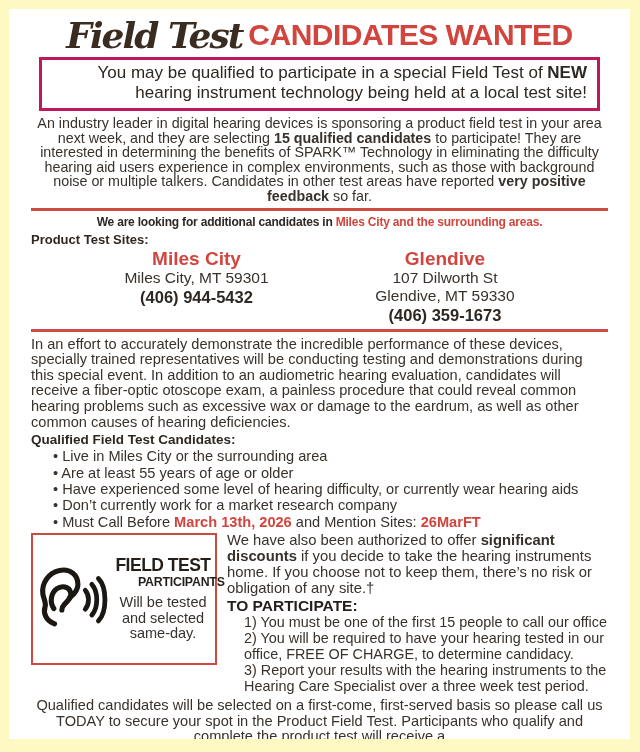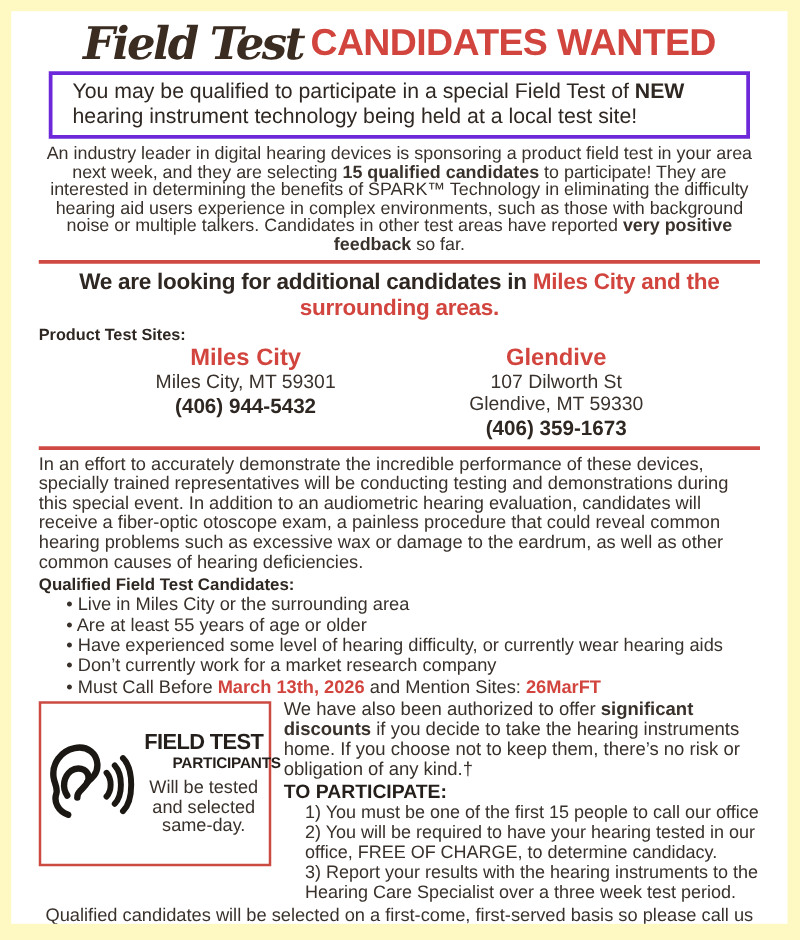--- a/index.html
+++ b/index.html
@@ -7,27 +7,27 @@
   .frame{box-sizing:border-box;width:640px;height:752px;background:#fef9c3;padding:9px 10px 13px 9px;}
   .inner{box-sizing:border-box;background:#ffffff;width:100%;height:100%;padding:4px 22px 0 22px;overflow:hidden;color:#39312b;}
   .b{font-weight:700;}
 
   
   .header{display:flex;align-items:center;justify-content:center;gap:6px;margin-top:2px;}
   .script-title{font-family:"DejaVu Serif","Liberation Serif",serif;font-style:italic;font-weight:700;font-size:36px;color:#3b2c21;letter-spacing:-2px;white-space:nowrap;line-height:40px;}
   .main-title{font-size:30px;font-weight:700;color:#d2453e;letter-spacing:-0.5px;white-space:nowrap;line-height:40px;}
 
   
-  .qualify-box{border:3px solid #6d28d9;margin:2px 8px 0 8px;padding:3px 10px 5px 16px;text-align:left;font-size:17px;line-height:20px;color:#2e2722;}
+  .qualify-box{border:3px solid #be185d;margin:2px 8px 0 8px;padding:3px 10px 5px 16px;text-align:right;font-size:17px;line-height:20px;color:#2e2722;}
 
   .intro{margin:5px auto 0 auto;max-width:572px;text-align:center;font-size:14.3px;line-height:14.6px;}
 
   .divider{height:3px;background:#cf4a42;margin:4px 0 0 0;}
 
-  .looking{margin-top:4px;text-align:center;font-size:18px;font-weight:700;color:#2e2722;letter-spacing:-0.2px;}
+  .looking{margin-top:4px;text-align:center;font-size:12px;font-weight:700;color:#2e2722;letter-spacing:-0.2px;}
 
   .sites-label{margin-top:3px;font-size:13px;font-weight:700;color:#2e2722;}
   .sites-row{display:flex;justify-content:space-around;padding:0 40px;margin-top:1px;}
   .site{text-align:center;}
   .site-name{font-size:19px;font-weight:700;color:#d2453e;line-height:21px;}
   .site-line{font-size:15.5px;line-height:18px;color:#39312b;}
   .site-phone{font-size:16.5px;font-weight:700;color:#2e2722;line-height:20px;text-align:center;}
 
   .demo{margin-top:5px;font-size:14.6px;line-height:15.6px;text-align:left;}
 
@@ -113,21 +113,21 @@
             <path d="M84 22 C96 34 96 68 84 80"></path>
           </g>
         </svg>
         <div class="pb-text">
           <div class="pb-title">FIELD TEST</div>
           <div class="pb-sub">PARTICIPANTS</div>
           <div class="pb-note">Will be tested and selected same-day.</div>
         </div>
       </div>
       <div class="mid-right">
-        <div class="offer"><span>We have also been authorized to offer </span><span class="b">significant discounts</span><span> if you decide to take the hearing instruments home. If you choose not to keep them, there’s no risk or obligation of any kind.†</span></div>
+        <div class="offer"><span>We have also been authorized to offer </span><span class="b">significant discounts</span><span> if you decide to take the hearing instruments home. If you choose not to keep them, there’s no risk or obligation of any site.†</span></div>
         <div class="participate-heading">TO PARTICIPATE:</div>
         <div class="steps">
             <div class="step-item">1) You must be one of the first 15 people to call our office</div>
             <div class="step-item">2) You will be required to have your hearing tested in our office, FREE OF CHARGE, to determine candidacy.</div>
             <div class="step-item">3) Report your results with the hearing instruments to the Hearing Care Specialist over a three week test period.</div>
           </div>
       </div>
     </div>
 
     <div class="closing"><span>Qualified candidates will be selected on a first-come, first-served basis so please call us TODAY to secure your spot in the Product Field Test. Participants who qualify and complete the product test will receive a </span></div>

